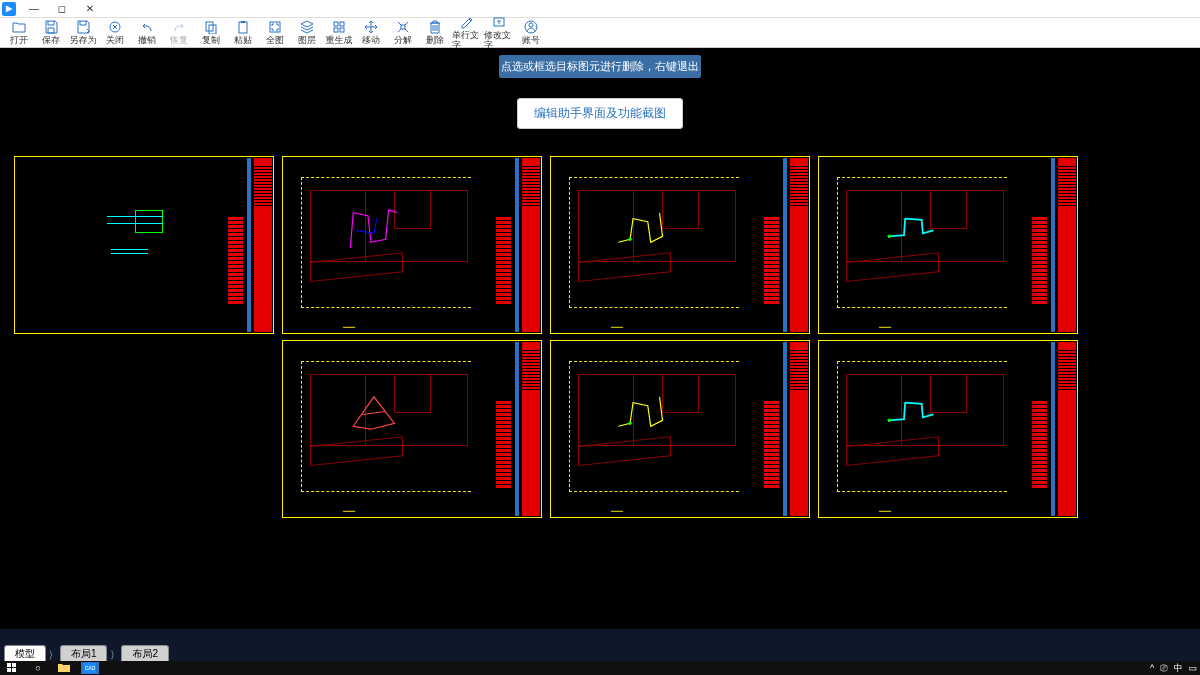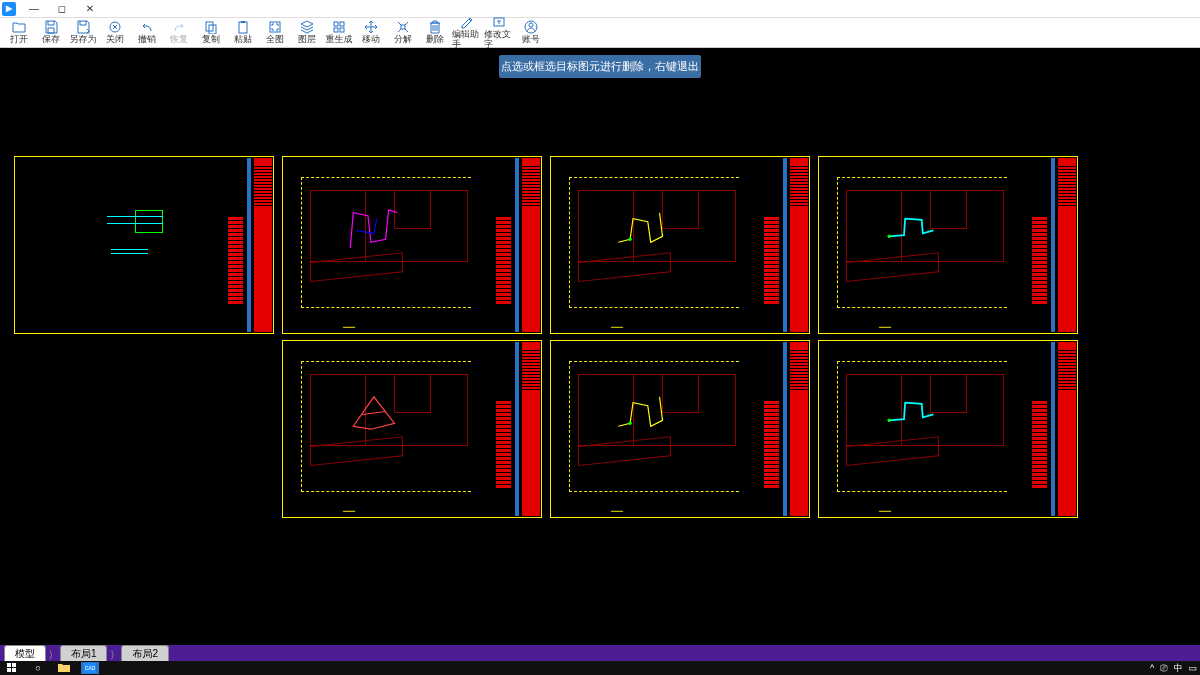--- a/index.html
+++ b/index.html
@@ -8,41 +8,41 @@
 .titlebar { height: 18px; background: #fff; border-bottom: 1px solid #ddd; display: flex; align-items: center; padding: 0 2px; }
 .titlebar .app-icon { width: 14px; height: 14px; background: #1a8cff; border-radius: 2px; display: inline-flex; align-items: center; justify-content: center; color: #fff; font-size: 8px; font-weight: bold; margin-right: 4px; }
 .titlebar .title { color: #333; font-size: 11px; flex: 1; }
 .titlebar .win-controls { display: flex; }
 .titlebar .win-btn { width: 28px; height: 18px; display: flex; align-items: center; justify-content: center; color: #333; font-size: 10px; cursor: pointer; }
 
 .toolbar { height: 30px; background: #fff; border-bottom: 1px solid #ccc; display: flex; align-items: center; padding: 2px 4px; gap: 2px; }
 .toolbar .tbtn { display: flex; flex-direction: column; align-items: center; justify-content: center; width: 30px; height: 28px; cursor: pointer; color: #2b72c4; }
 .toolbar .tbtn .ico { width: 16px; height: 14px; display: flex; align-items: center; justify-content: center; }
 .toolbar .tbtn .ico svg { width: 14px; height: 14px; }
-.toolbar .tbtn .lbl { font-size: 9px; color: #333; line-height: 10px; margin-top: 1px; font-family: Liberation Mono, monospace; }
+.toolbar .tbtn .lbl { font-size: 9px; color: #333; line-height: 10px; margin-top: 1px; }
 .toolbar .tbtn.disabled { opacity: 0.4; cursor: default; }
 
 .canvas { position: relative; height: 595px; background: #000; }
 .tooltip { position: absolute; top: 7px; left: 50%; transform: translateX(-50%); background: #3b6ea5; color: #fff; font-size: 11px; padding: 4px 2px; border-radius: 2px; }
 .btn-shot { position: absolute; top: 50px; left: 50%; transform: translateX(-50%); background: #fff; color: #2b72c4; font-size: 12px; padding: 6px 16px; border-radius: 3px; border: 1px solid #ccc; cursor: pointer; }
 
 .sheets { display: grid; grid-template-columns: repeat(4, 260px); gap: 6px 8px; position: absolute; top: 108px; left: 14px; }
 .sheet { width: 260px; height: 178px; border: 1px solid #ffee00; position: relative; background: #000; overflow: hidden; }
 .sheet .blk-r { position: absolute; right: 1px; top: 1px; bottom: 1px; width: 18px; background: #e40000; }
 .sheet .blk-r::after { content: ""; position: absolute; left: 0; right: 0; top: 8px; height: 40px; background: repeating-linear-gradient(0deg, #000, #000 1px, #e40000 1px, #e40000 3px); }
 .sheet .stripe { position: absolute; right: 22px; top: 1px; bottom: 1px; width: 4px; background: #2b72c4; }
 .sheet .ann { position: absolute; right: 30px; bottom: 1px; width: 15px; top: 60px; display: flex; flex-direction: column; gap: 1px; }
 .sheet .ann div { height: 3px; background: #e40000; }
 .sheet .plan { position: absolute; left: 18px; top: 20px; right: 55px; bottom: 25px; }
 .sheet .fp { position: absolute; inset: 0; }
 .sheet .fp .wall { position: absolute; border: 1px solid #8b0000; }
 .sheet .lbl-b { position: absolute; bottom: 3px; left: 60px; color: #ffee00; font-size: 5px; }
 .sheet .ov { position: absolute; }
 
-.tabs { position: absolute; bottom: 14px; left: 0; height: 16px; background: #4c1d95; display: flex; align-items: flex-end; width: 100%; }
+.tabs { position: absolute; bottom: 14px; left: 0; height: 32px; background: #0f172a; display: flex; align-items: flex-end; width: 100%; }
 .tab { padding: 1px 10px; font-size: 10px; background: #d0d0d0; color: #000; border: 1px solid #888; border-bottom: none; border-top-left-radius: 3px; border-top-right-radius: 3px; margin-left: 4px; cursor: pointer; height: 16px; display: flex; align-items: center; }
 .tab.active { background: #fff; }
 .tab-sep { color: #888; font-size: 10px; margin: 0 3px 1px; }
 
 .taskbar { position: absolute; bottom: 0; left: 0; right: 0; height: 14px; background: #101010; display: flex; align-items: center; padding: 0 3px; }
 .taskbar .tb-btn { width: 18px; height: 12px; display: flex; align-items: center; justify-content: center; color: #fff; font-size: 9px; margin-right: 8px; cursor: pointer; }
 .taskbar .tb-btn.active { background: #2b72c4; }
 .taskbar .tray { margin-left: auto; display: flex; align-items: center; gap: 6px; color: #fff; font-size: 9px; }
 
 .row2-offset { grid-column: 2 / 5; display: grid; grid-template-columns: repeat(3, 260px); gap: 8px; }
@@ -180,21 +180,21 @@
         </svg>
       </span>
       <span class="lbl">删除</span>
     </div>
     <div class="tbtn">
       <span class="ico">
         <svg viewBox="0 0 14 14">
           <path d="M2 11l8-8 2 2-8 8H2zM9 4l2 2" fill="none" stroke="currentColor"></path>
         </svg>
       </span>
-      <span class="lbl">编辑助手</span>
+      <span class="lbl">单行文字</span>
     </div>
     <div class="tbtn">
       <span class="ico">
         <svg viewBox="0 0 14 14">
           <rect x="2" y="3" width="10" height="8" fill="none" stroke="currentColor"></rect>
           <path d="M5 6h4M7 6v3" stroke="currentColor"></path>
         </svg>
       </span>
       <span class="lbl">修改文字</span>
     </div>
@@ -205,20 +205,21 @@
           <path d="M3 12c0-2 2-4 4-4s4 2 4 4" fill="none" stroke="currentColor"></path>
           <circle cx="7" cy="7" r="6" fill="none" stroke="currentColor"></circle>
         </svg>
       </span>
       <span class="lbl">账号</span>
     </div>
   </div>
 
 <div class="canvas">
   <div class="tooltip">点选或框选目标图元进行删除，右键退出</div>
+  <div class="btn-shot">编辑助手界面及功能截图</div>
 
   <div class="sheets" id="sheets">
       <div class="sheet">
     <div class="blk-r"></div>
     <div class="stripe"></div>
     <div class="ann">
           <div></div>
           <div></div>
           <div></div>
           <div></div>

